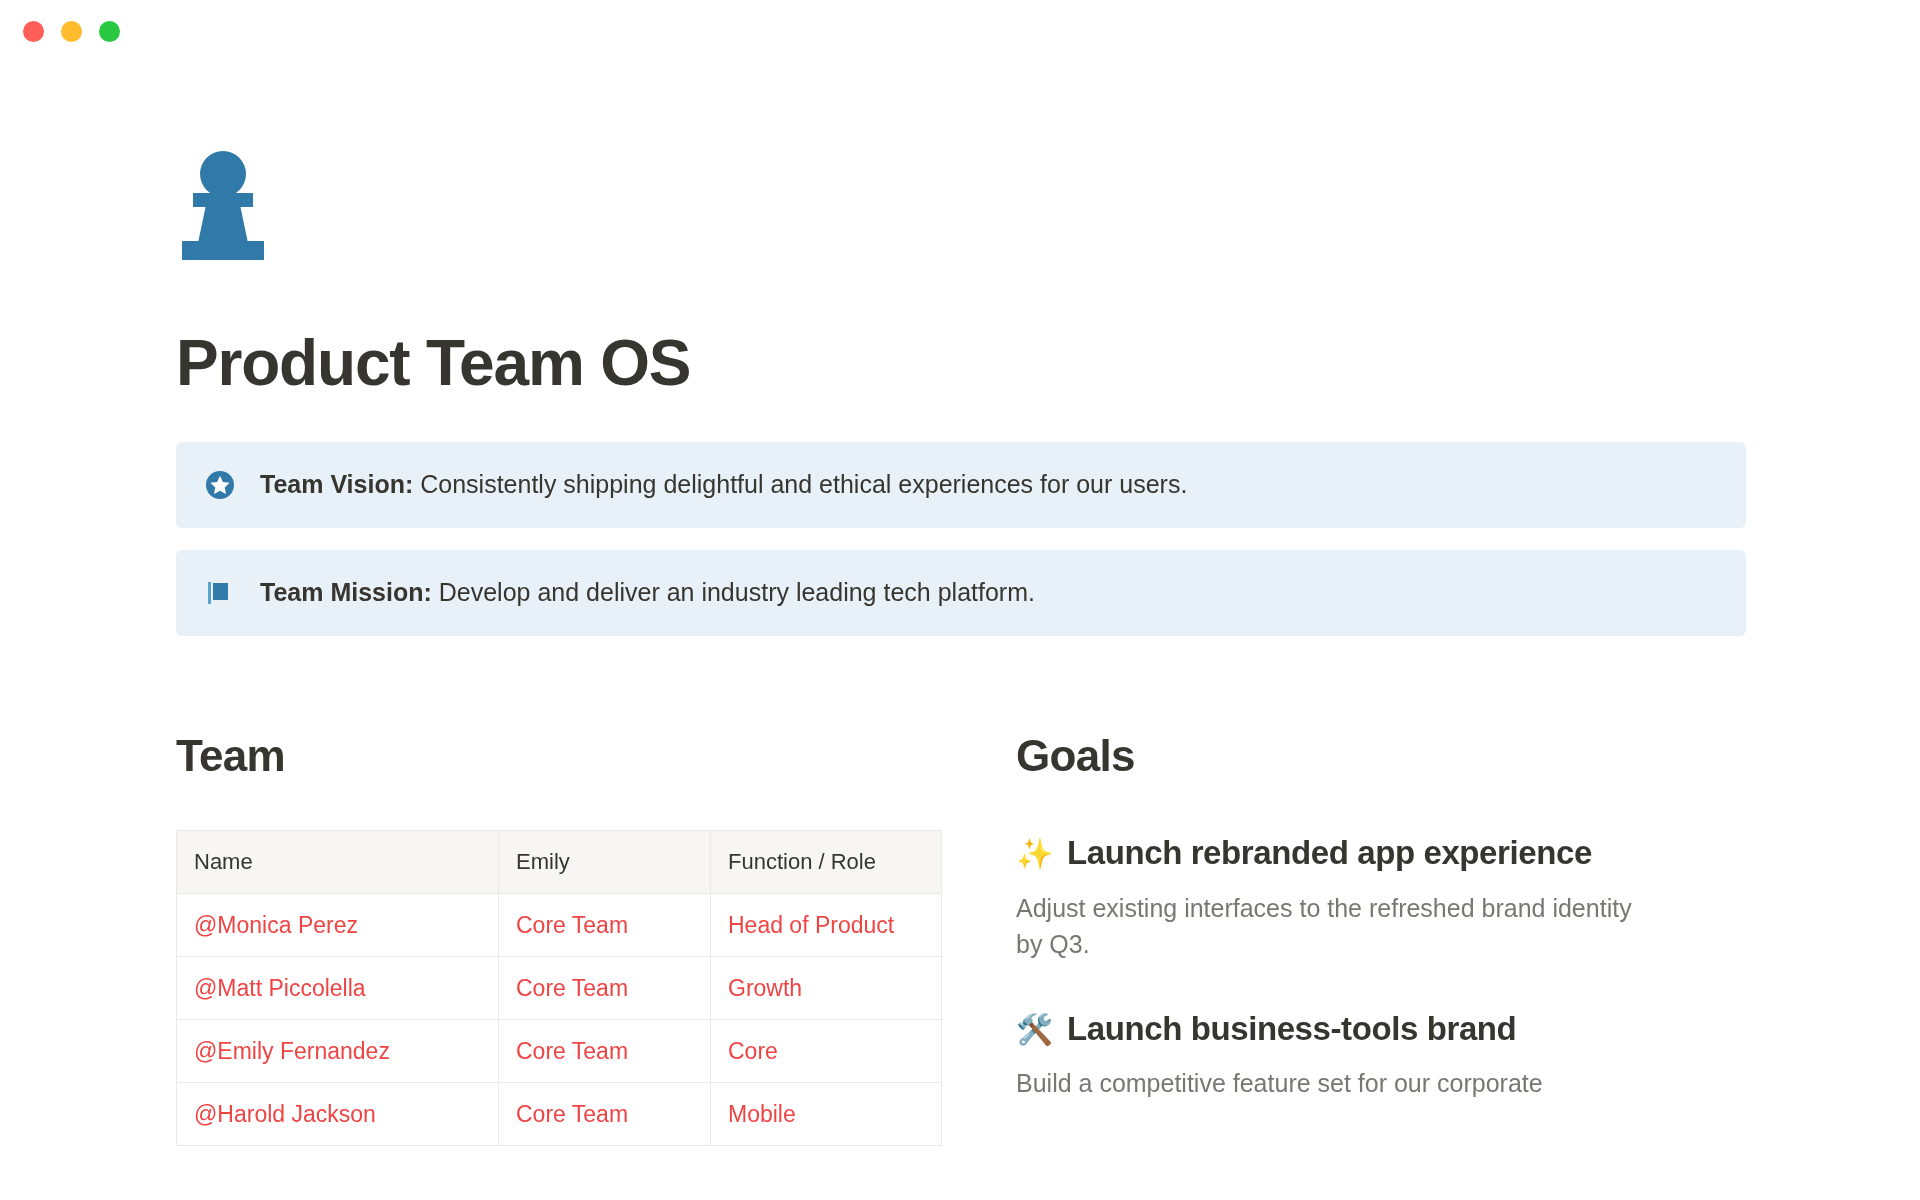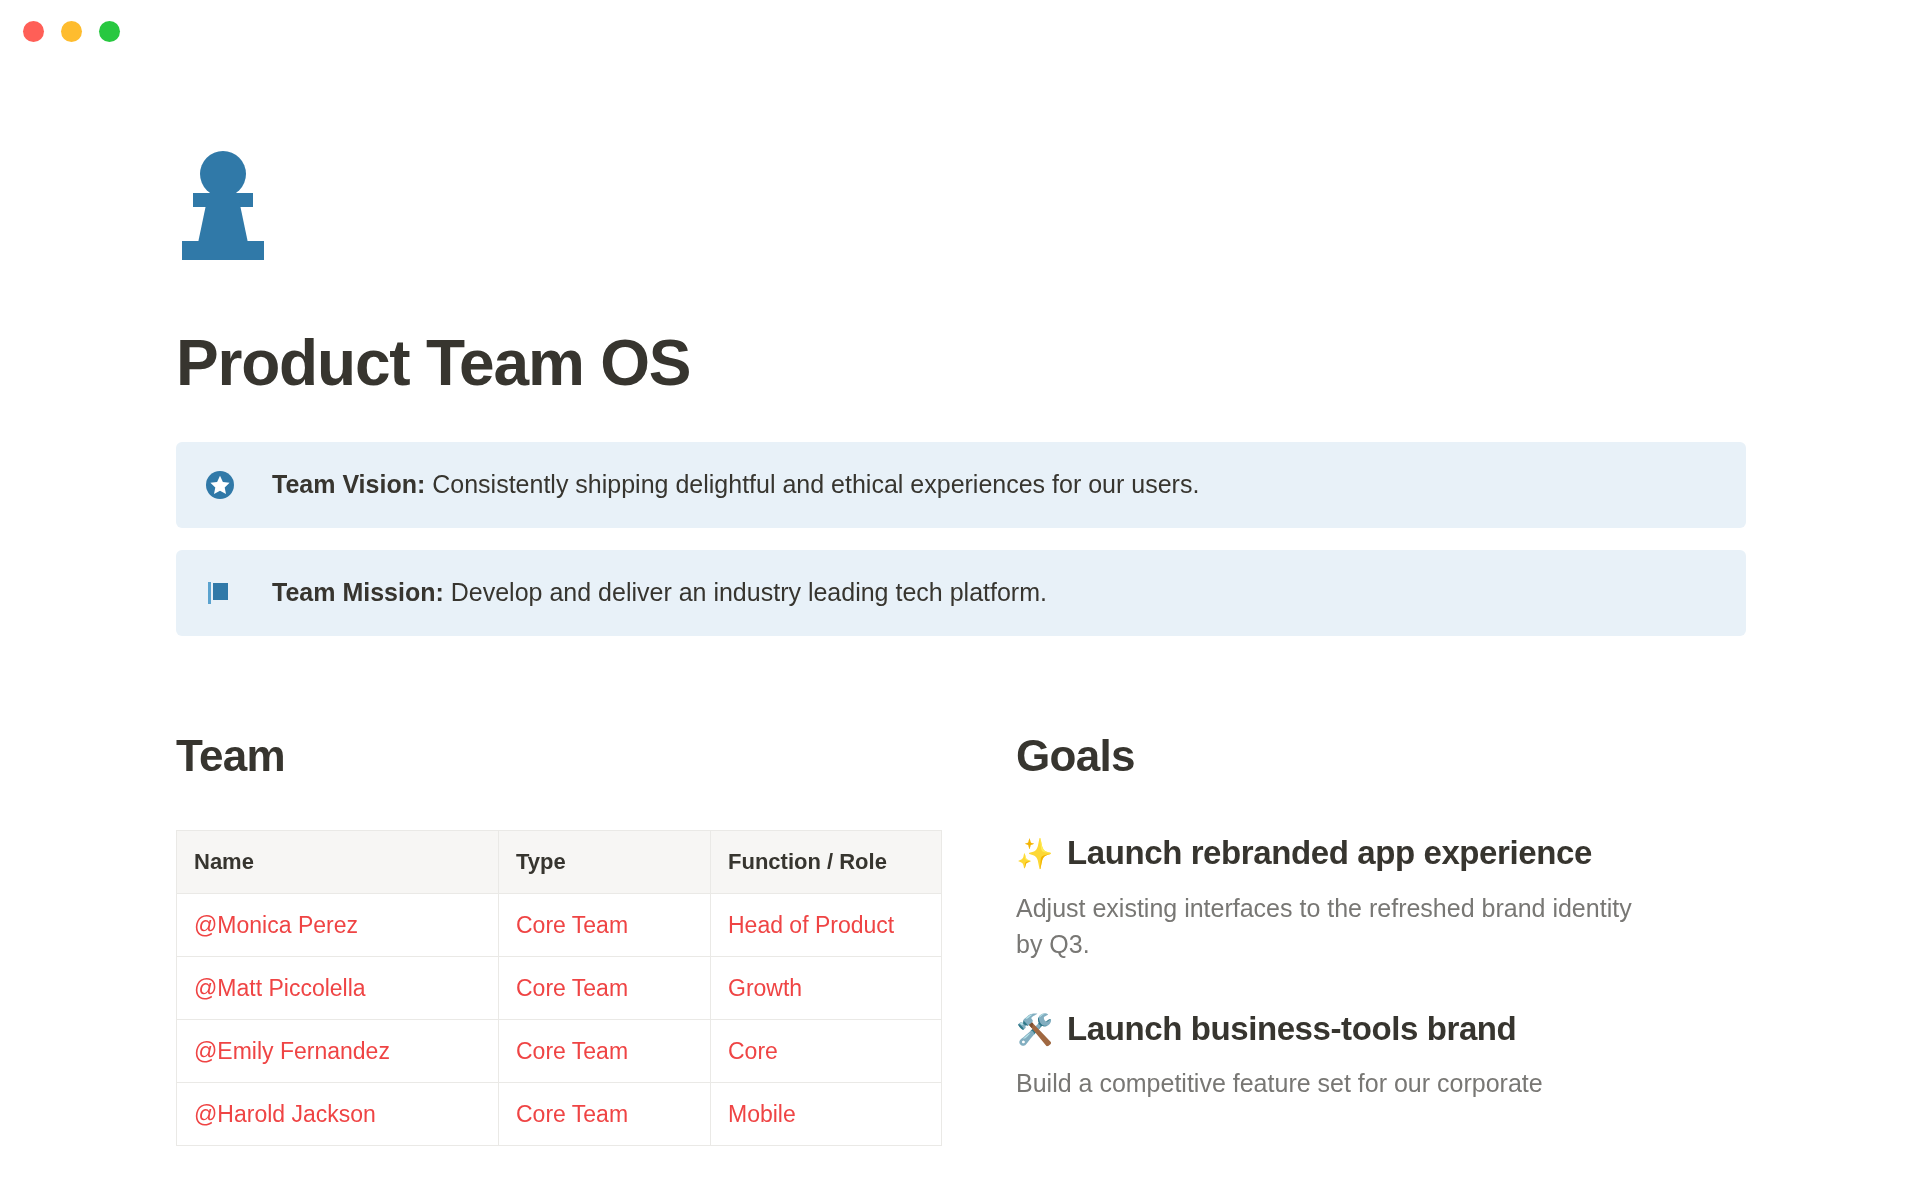--- a/index.html
+++ b/index.html
@@ -64,21 +64,21 @@
     letter-spacing: -1.2px;
     color: #37352f;
   }
 
   
   .callouts { margin-top: 44px; }
 
   .callout {
     display: flex;
     align-items: center;
-    gap: 36px;
+    gap: 24px;
     background: #e8f1f8;
     border-radius: 6px;
     padding: 26px 28px;
     width: 1570px;
     min-height: 84px;
   }
   .callout + .callout { margin-top: 22px; }
 
   .callout-icon {
     flex: 0 0 auto;
@@ -127,21 +127,20 @@
     text-align: left;
     padding: 17px 17px;
     height: 63px;
     vertical-align: middle;
     font-weight: 400;
   }
   .team-table thead th {
     background: #f7f6f4;
     color: #37352f;
     font-size: 22px;
-    font-weight: bold;
   }
   .team-table col.c-name { width: 322px; }
   .team-table col.c-type { width: 212px; }
   .team-table col.c-role { width: 231px; }
 
   td.cell-name { color: #ef4444; }
   td.cell-type, td.cell-role { color: #ef4444; }
 
   
   .goal { margin-top: 46px; }
@@ -225,21 +224,21 @@
 
         <table class="team-table">
           <colgroup>
             <col class="c-name">
               <col class="c-type">
               <col class="c-role">
           </colgroup>
           <thead>
             <tr>
               <th>Name</th>
-              <th>Type</th>
+              <th>Emily</th>
               <th>Function / Role</th>
             </tr>
           </thead>
           <tbody>
             <tr>
               <td class="cell-name">@Monica Perez</td>
               <td class="cell-type">Core Team</td>
               <td class="cell-role">Head of Product</td>
             </tr>
             <tr>

